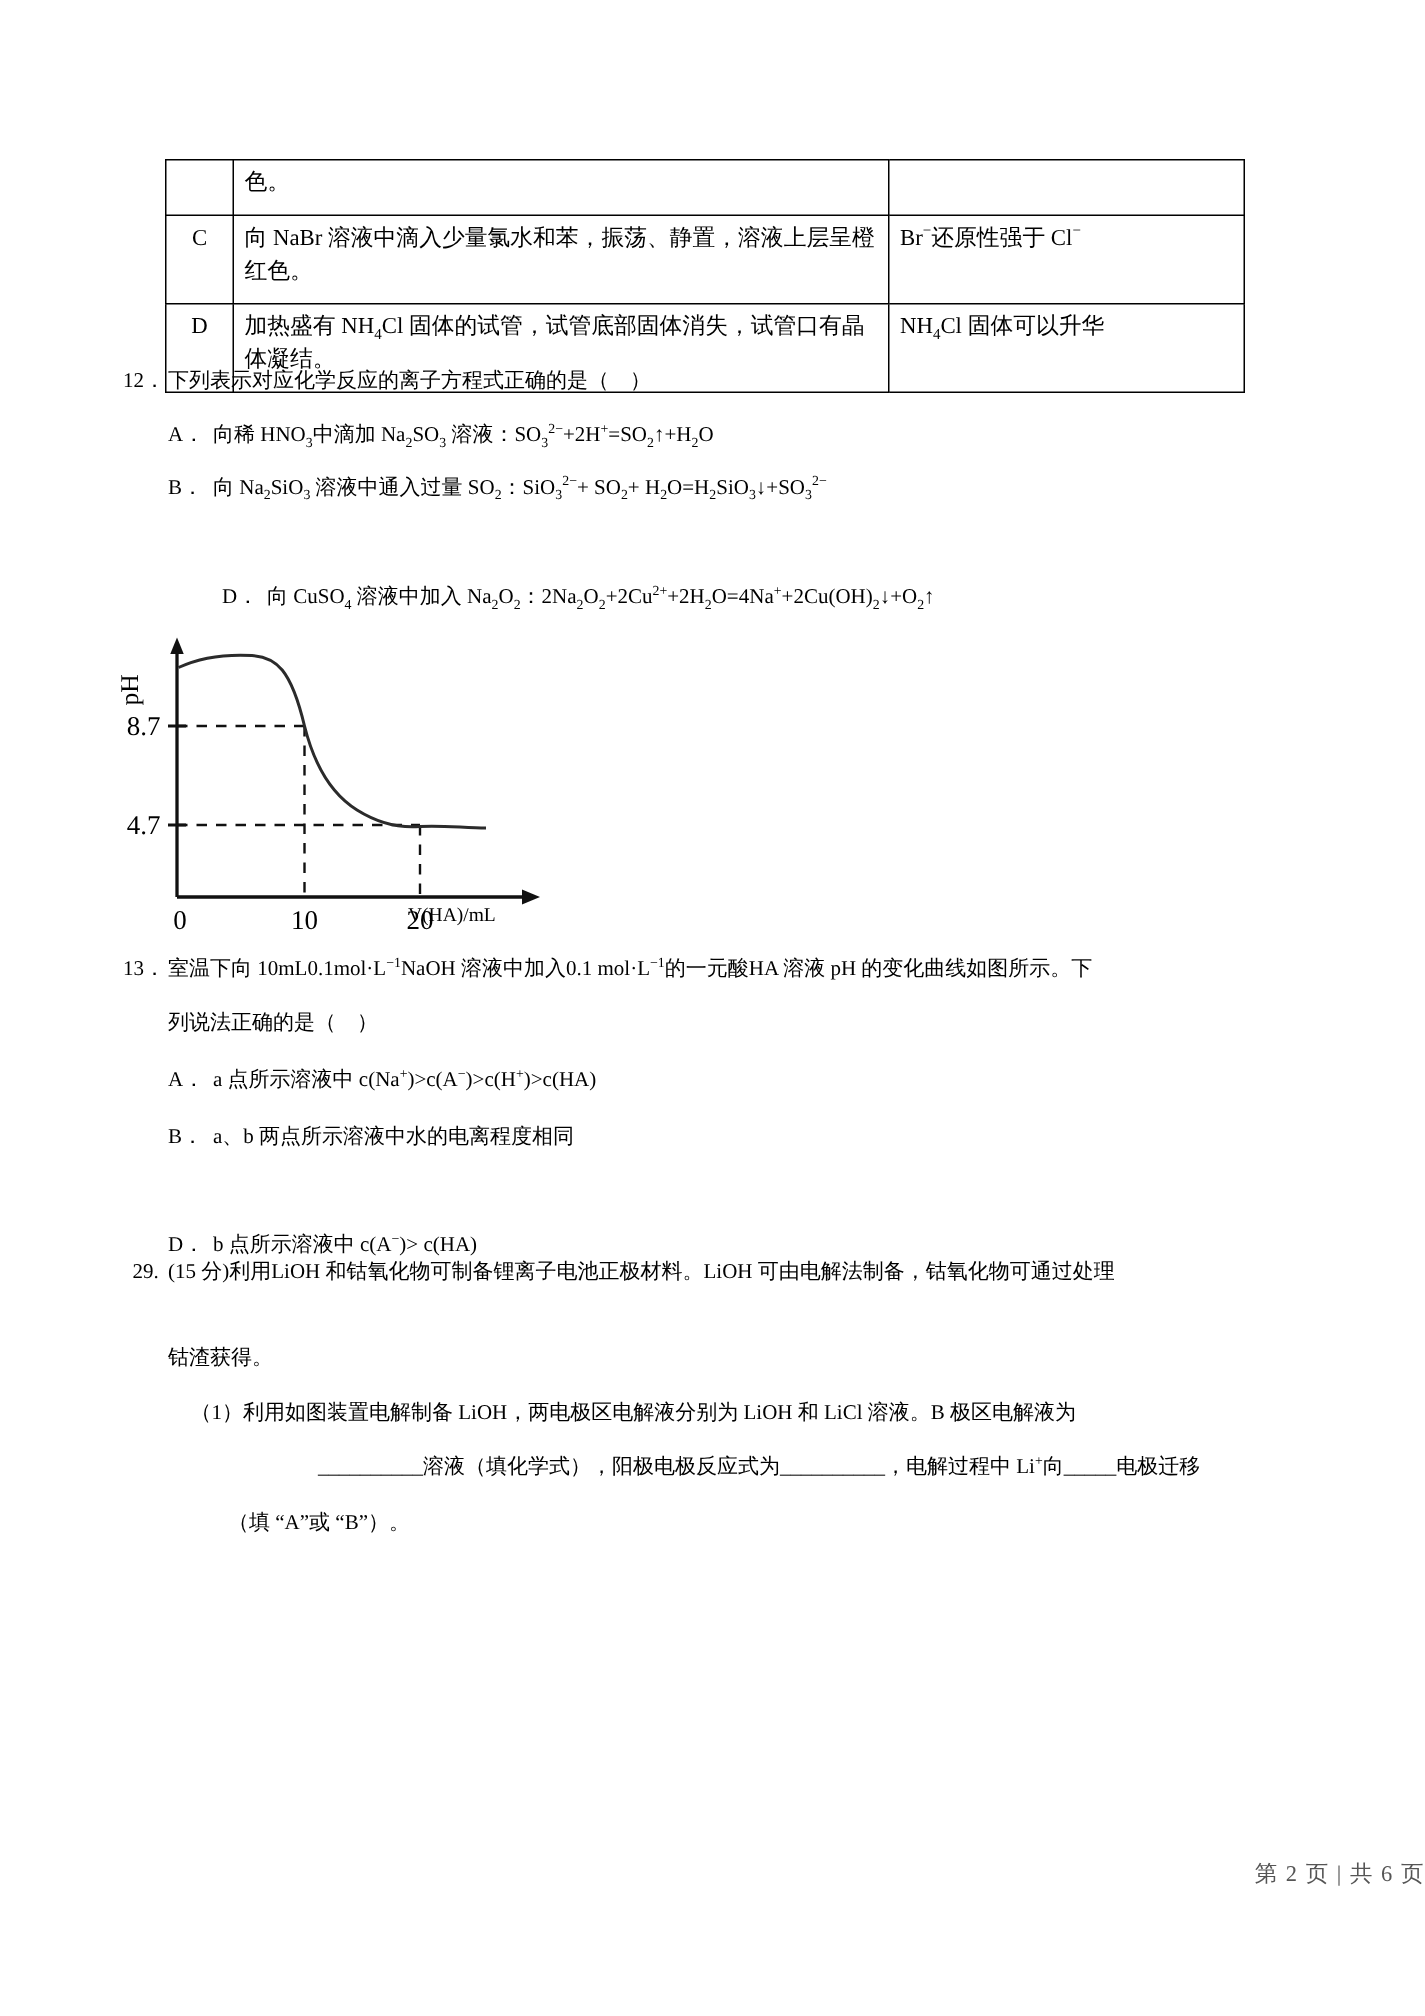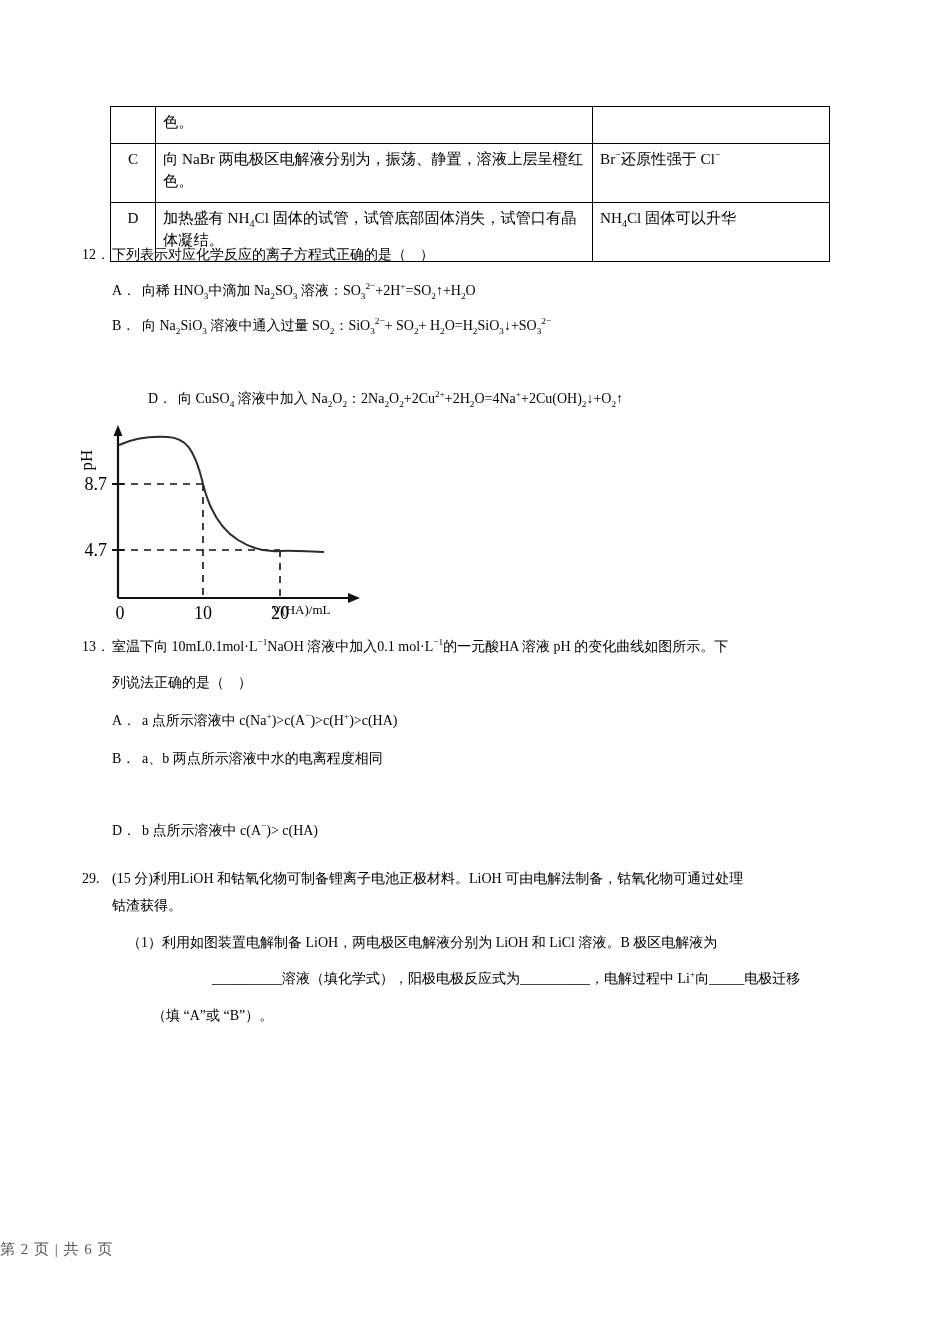--- a/index.html
+++ b/index.html
@@ -76,42 +76,42 @@
     height: 205px;
   }
   .chart-wrap svg { display: block; }
 
   
   .footer {
     position: absolute;
     left: 0;
     right: 0;
     top: 1240px;
-    text-align: left;
+    text-align: right;
     font-size: 15px;
     color: #555;
     letter-spacing: 1px;
     font-family: Liberation Serif, serif;
   }
 </style>
 </head>
 <body>
 
 <div class="page">
 
   <table class="evidence-table">
     <tbody>
       <tr class="row-cont">
         <td class="col-label"></td>
         <td class="col-oper">色。</td>
         <td class="col-concl"></td>
       </tr>
       <tr class="row-body">
         <td class="col-label">C</td>
-        <td class="col-oper">向 NaBr 两电极区电解液分别为，振荡、静置，溶液上层呈橙红色。</td>
+        <td class="col-oper">向 NaBr 溶液中滴入少量氯水和苯，振荡、静置，溶液上层呈橙红色。</td>
         <td class="col-concl">Br<sup>−</sup>还原性强于 Cl<sup>−</sup></td>
       </tr>
       <tr class="row-body">
         <td class="col-label">D</td>
         <td class="col-oper">加热盛有 NH<sub>4</sub>Cl 固体的试管，试管底部固体消失，试管口有晶体凝结。</td>
         <td class="col-concl">NH<sub>4</sub>Cl 固体可以升华</td>
       </tr>
     </tbody>
   </table>
 
@@ -171,21 +171,21 @@
   <div class="qline" style="left:112px; top:710px;">
     <span class="opt-letter">A．</span><span>a 点所示溶液中 c(Na<sup>+</sup>)&gt;c(A<sup>−</sup>)&gt;c(H<sup>+</sup>)&gt;c(HA)</span>
   </div>
   <div class="qline" style="left:112px; top:748px;">
     <span class="opt-letter">B．</span><span>a、b 两点所示溶液中水的电离程度相同</span>
   </div>
   <div class="qline" style="left:112px; top:820px;">
     <span class="opt-letter">D．</span><span>b 点所示溶液中 c(A<sup>−</sup>)&gt; c(HA)</span>
   </div>
 
-  <div class="qline" style="left:82px; top:868px;">
+  <div class="qline" style="left:82px; top:838px;text-align:center;">
     <span class="qnum">29.</span><span>(15 分)利用LiOH 和钴氧化物可制备锂离子电池正极材料。LiOH 可由电解法制备，钴氧化物可通过处理</span>
   </div>
   <div class="qline" style="left:112px; top:895px;">钴渣获得。</div>
 
   <div class="qline" style="left:127px; top:932px;">（1）利用如图装置电解制备 LiOH，两电极区电解液分别为 LiOH 和 LiCl 溶液。B 极区电解液为</div>
   <div class="qline" style="left:164px; top:968px;margin-left:48px;">__________溶液（填化学式），阳极电极反应式为__________，电解过程中 Li<sup>+</sup>向_____电极迁移</div>
   <div class="qline" style="left:152px; top:1005px;">（填 “A”或 “B”）。</div>
 
   <div class="footer">第 2 页 | 共 6 页</div>
 

